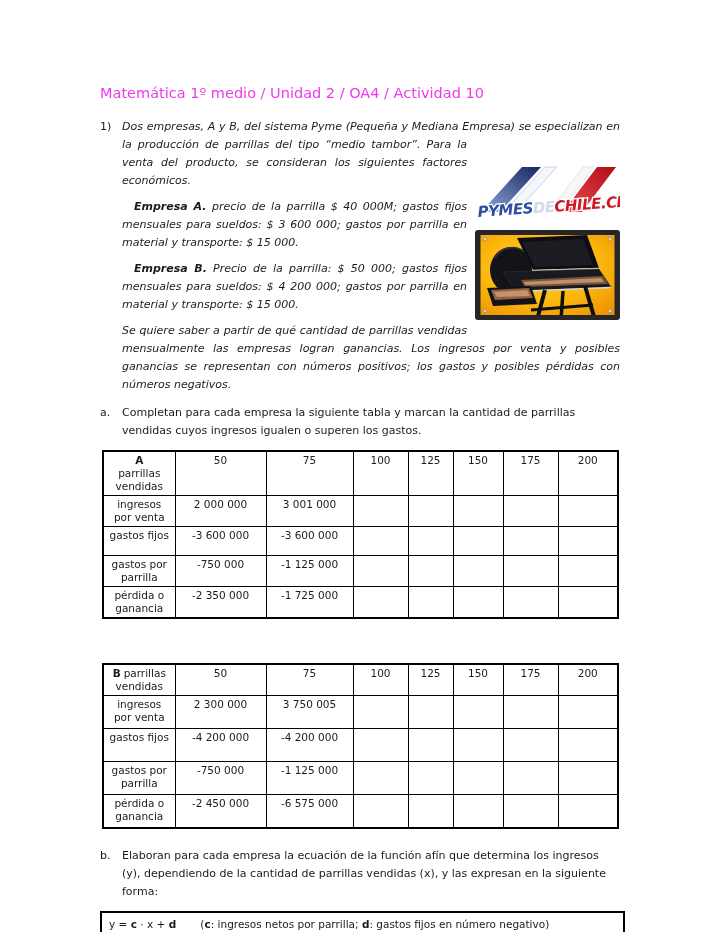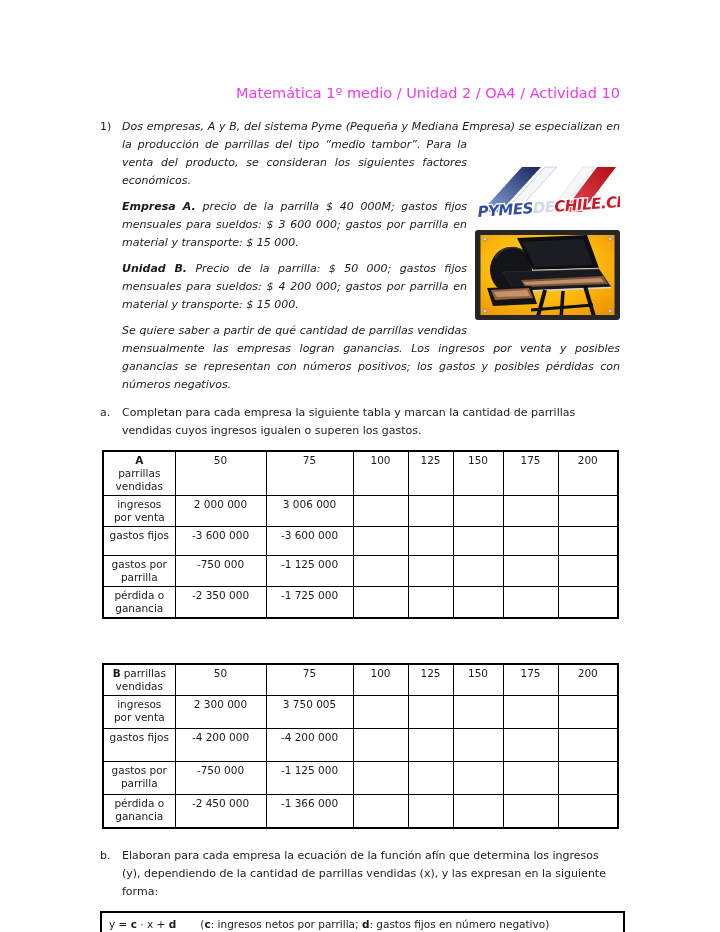--- a/index.html
+++ b/index.html
@@ -12,32 +12,32 @@
     font-family: "DejaVu Sans", sans-serif;
     color: #1b1b1b;
   }
   .content {
     position: absolute;
     left: 100px;
     top: 84px;
     width: 520px;
   }
   .doc-title {
-    text-align: right;
+    text-align: left;
     color: #ee3aee;
     font-size: 14.5px;
     line-height: 18px;
     margin: 0 0 16px 0;
   }
   .item { display: flex; font-size: 11px; line-height: 18px; }
   .item .marker { flex: 0 0 22px; }
   .item .ibody { flex: 1; min-width: 0; }
   .item p { margin: 0 0 8px 0; text-align: justify; font-style: italic; }
   .item p.last { margin-bottom: 0; }
-  .lead-bold { font-weight: bold; }
+  .lead-bold { font-weight: bold; margin-left: 12px; }
 
   
   .push-down { float: right; width: 0; height: 19px; }
   .media-stack {
     float: right; clear: right;
     width: 145px;
     margin-left: 8px;
     padding-top: 28px;
     padding-bottom: 12px;
   }
@@ -161,21 +161,21 @@
                 <circle cx="135" cy="9" r="1.8" fill="#d8d8da" stroke="#77777c" stroke-width="0.5"></circle>
                 <circle cx="10" cy="81" r="1.8" fill="#d8d8da" stroke="#77777c" stroke-width="0.5"></circle>
                 <circle cx="135" cy="81" r="1.8" fill="#d8d8da" stroke="#77777c" stroke-width="0.5"></circle>
               </g>
             </svg>
           </div>
         </div>
 
         <p>Dos empresas, A y B, del sistema Pyme (Pequeña y Mediana Empresa) se especializan en la producción de parrillas del tipo “medio tambor”. Para la venta del producto, se consideran los siguientes factores económicos.</p>
         <p><span class="lead-bold">Empresa A.</span><span> precio de la parrilla $ 40 000M; gastos fijos mensuales para sueldos: $ 3 600 000; gastos por parrilla en material y transporte: $ 15 000.</span></p>
-        <p><span class="lead-bold">Unidad B.</span><span> Precio de la parrilla: $ 50 000; gastos fijos mensuales para sueldos: $ 4 200 000; gastos por parrilla en material y transporte: $ 15 000.</span></p>
+        <p><span class="lead-bold">Empresa B.</span><span> Precio de la parrilla: $ 50 000; gastos fijos mensuales para sueldos: $ 4 200 000; gastos por parrilla en material y transporte: $ 15 000.</span></p>
         <p class="last">Se quiere saber a partir de qué cantidad de parrillas vendidas mensualmente las empresas logran ganancias. Los ingresos por venta y posibles ganancias se representan con números positivos; los gastos y posibles pérdidas con números negativos.</p>
       </div>
     </div>
 
     <div class="item part">
       <div class="marker">a.</div>
       <div class="ibody">Completan para cada empresa la siguiente tabla y marcan la cantidad de parrillas vendidas cuyos ingresos igualen o superen los gastos.</div>
     </div>
 
     <table class="grid tbl-a head-stacked">
@@ -198,21 +198,21 @@
             <th>125</th>
             <th>150</th>
             <th>175</th>
             <th>200</th>
           </tr>
         </thead>
       <tbody>
           <tr>
             <td>ingresos por venta</td>
             <td>2 000 000</td>
-            <td>3 006 000</td>
+            <td>3 001 000</td>
             <td></td>
             <td></td>
             <td></td>
             <td></td>
             <td></td>
           </tr>
           <tr>
             <td>gastos fijos</td>
             <td>-3 600 000</td>
             <td>-3 600 000</td>
@@ -295,21 +295,21 @@
             <td>-1 125 000</td>
             <td></td>
             <td></td>
             <td></td>
             <td></td>
             <td></td>
           </tr>
           <tr>
             <td>pérdida o ganancia</td>
             <td>-2 450 000</td>
-            <td>-1 366 000</td>
+            <td>-6 575 000</td>
             <td></td>
             <td></td>
             <td></td>
             <td></td>
             <td></td>
           </tr>
         </tbody>
     </table>
 
     <div class="item part" style="margin-top:18px">

